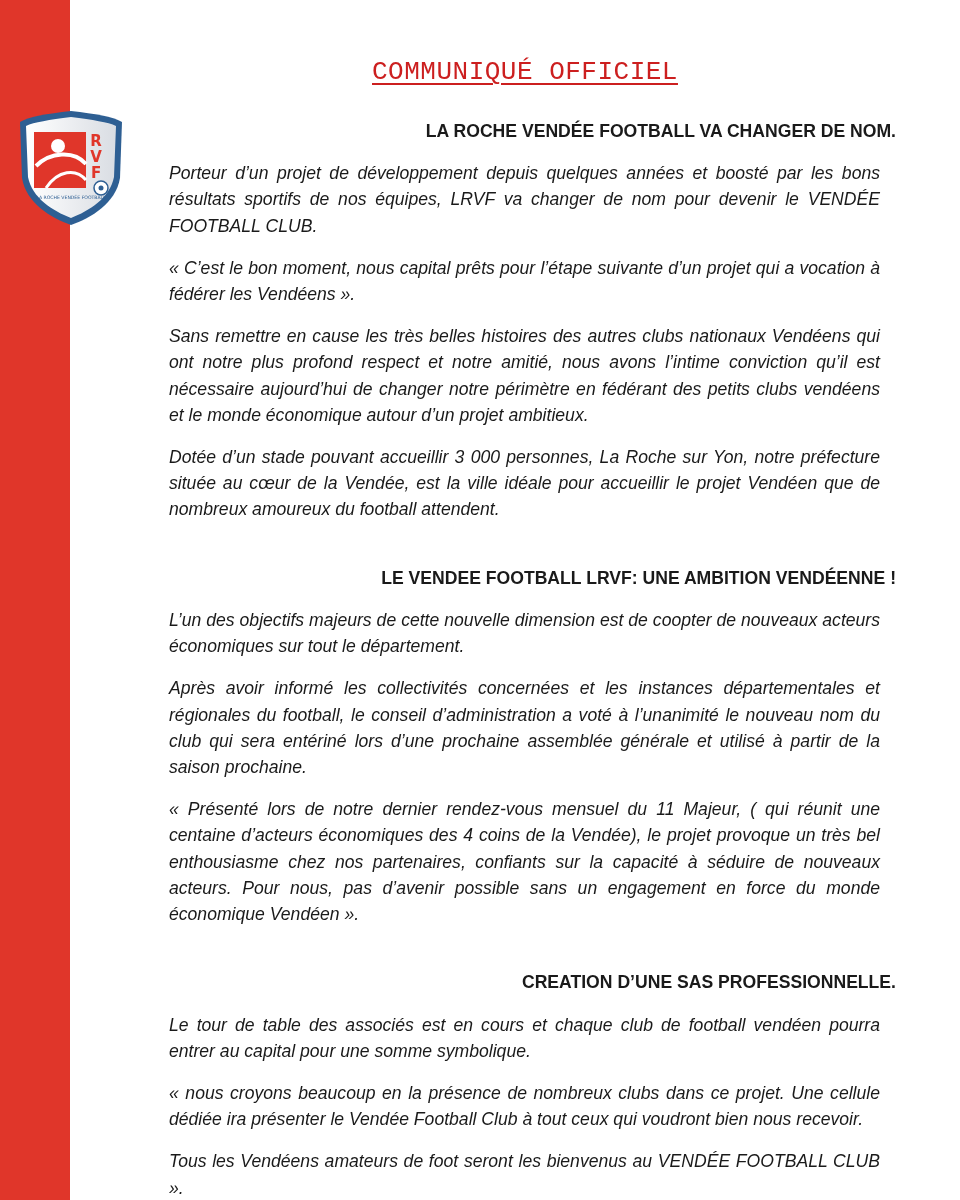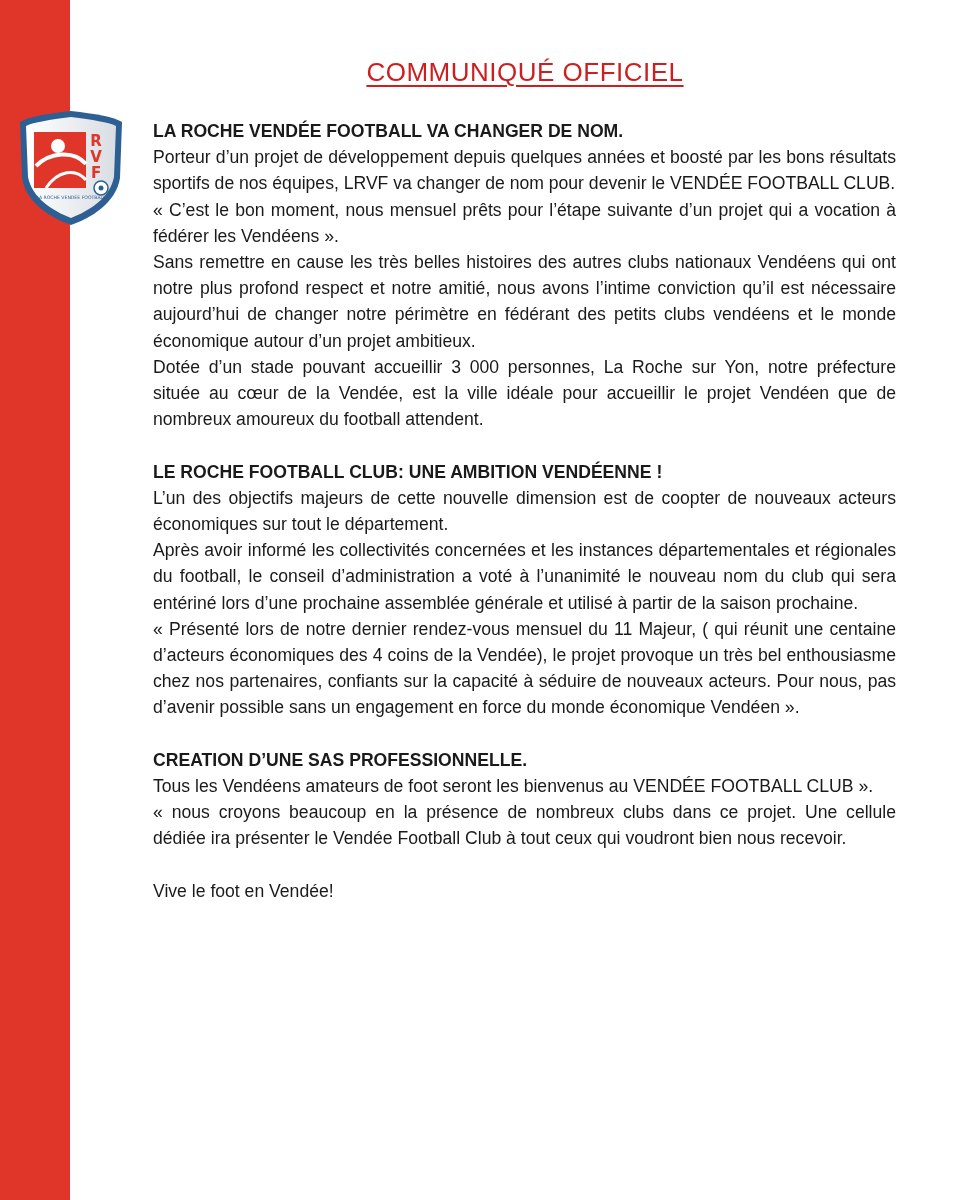--- a/index.html
+++ b/index.html
@@ -21,23 +21,23 @@
       text-align: center; padding-left: 90px;
       font-size: 26px; letter-spacing: 0.5px;
       color: #cc1f1f; text-decoration: underline; text-underline-offset: 4px;
       text-decoration-thickness: 2px;
     }
     .content {
       position: absolute; left: 153px; top: 118px; width: 743px;
       font-size: 17.6px; line-height: 26.2px;
       font-stretch: condensed;
     }
-    .content p { margin: 0; text-align: justify; text-align-last: left; }
+    .content p { margin: 16px; text-align: justify; text-align-last: left; font-style: italic; }
     .content h2 {
-      margin: 0; font-size: 17.6px; line-height: 26.2px; font-weight: bold;
+      margin: 0; font-size: 17.6px; line-height: 26.2px; font-weight: bold; text-align: right;
     }
     .gap { height: 26.2px; }
   </style>
 </head>
 <body>
 
 <div class="red-strip"></div>
 
 <div class="logo">
   <svg width="110" height="120" viewBox="0 0 110 120">
@@ -55,38 +55,39 @@
     <path d="M30 80 C42 62 60 60 70 72" stroke="#ffffff" stroke-width="3" fill="none"></path>
     <text x="80" y="38" font-family="DejaVu Sans, sans-serif" font-weight="bold" font-size="15" fill="#e0362a" text-anchor="middle">R</text>
     <text x="80" y="54" font-family="DejaVu Sans, sans-serif" font-weight="bold" font-size="15" fill="#e0362a" text-anchor="middle">V</text>
     <text x="80" y="70" font-family="DejaVu Sans, sans-serif" font-weight="bold" font-size="15" fill="#e0362a" text-anchor="middle">F</text>
     <circle cx="85" cy="80" r="7" fill="#ffffff" stroke="#2e5f93" stroke-width="1.5"></circle>
     <circle cx="85" cy="80" r="2.5" fill="#2e5f93"></circle>
     <text x="55" y="91" font-family="DejaVu Sans, sans-serif" font-size="4.6" fill="#2e5f93" text-anchor="middle">LA ROCHE VENDÉE FOOTBALL</text>
   </svg>
 </div>
 
-<h1 class="title" style="margin:0;font-weight:normal;">COMMUNIQUÉ OFFICIEL</h1>
+<h1 class="title" style="margin:0;font-weight:normal;font-family:Liberation Mono, monospace;">COMMUNIQUÉ OFFICIEL</h1>
 
 <div class="content">
   <section>
     <h2>LA ROCHE VENDÉE FOOTBALL VA CHANGER DE NOM.</h2>
     <p>Porteur d’un projet de développement depuis quelques années et boosté par les bons résultats sportifs de nos équipes, LRVF va changer de nom pour devenir le VENDÉE FOOTBALL CLUB.</p>
-    <p>« C’est le bon moment, nous mensuel prêts pour l’étape suivante d’un projet qui a vocation à fédérer les Vendéens ».</p>
+    <p>« C’est le bon moment, nous capital prêts pour l’étape suivante d’un projet qui a vocation à fédérer les Vendéens ».</p>
     <p>Sans remettre en cause les très belles histoires des autres clubs nationaux Vendéens qui ont notre plus profond respect et notre amitié, nous avons l’intime conviction qu’il est nécessaire aujourd’hui de changer notre périmètre en fédérant des petits clubs vendéens et le monde économique autour d’un projet ambitieux.</p>
     <p>Dotée d’un stade pouvant accueillir 3 000 personnes, La Roche sur Yon, notre préfecture située au cœur de la Vendée, est la ville idéale pour accueillir le projet Vendéen que de nombreux amoureux du football attendent.</p>
   </section>
   <div class="gap"></div>
   <section>
-    <h2>LE ROCHE FOOTBALL CLUB: UNE AMBITION VENDÉENNE !</h2>
+    <h2>LE VENDEE FOOTBALL LRVF: UNE AMBITION VENDÉENNE !</h2>
     <p>L’un des objectifs majeurs de cette nouvelle dimension est de coopter de nouveaux acteurs économiques sur tout le département.</p>
     <p>Après avoir informé les collectivités concernées et les instances départementales et régionales du football, le conseil d’administration a voté à l’unanimité le nouveau nom du club qui sera entériné lors d’une prochaine assemblée générale et utilisé à partir de la saison prochaine.</p>
     <p>« Présenté lors de notre dernier rendez-vous mensuel du 11 Majeur, ( qui réunit une centaine d’acteurs économiques des 4 coins de la Vendée), le projet provoque un très bel enthousiasme chez nos partenaires, confiants sur la capacité à séduire de nouveaux acteurs. Pour nous, pas d’avenir possible sans un engagement en force du monde économique Vendéen ».</p>
   </section>
   <div class="gap"></div>
   <section>
     <h2>CREATION D’UNE SAS PROFESSIONNELLE.</h2>
+    <p>Le tour de table des associés est en cours et chaque club de football vendéen pourra entrer au capital pour une somme symbolique.</p>
+    <p>« nous croyons beaucoup en la présence de nombreux clubs dans ce projet. Une cellule dédiée ira présenter le Vendée Football Club à tout ceux qui voudront bien nous recevoir.</p>
     <p>Tous les Vendéens amateurs de foot seront les bienvenus au VENDÉE FOOTBALL CLUB ».</p>
-    <p>« nous croyons beaucoup en la présence de nombreux clubs dans ce projet. Une cellule dédiée ira présenter le Vendée Football Club à tout ceux qui voudront bien nous recevoir.</p>
   </section>
   <div class="gap"></div>
   <p>Vive le foot en Vendée!</p>
 </div>
 
 </body></html>

